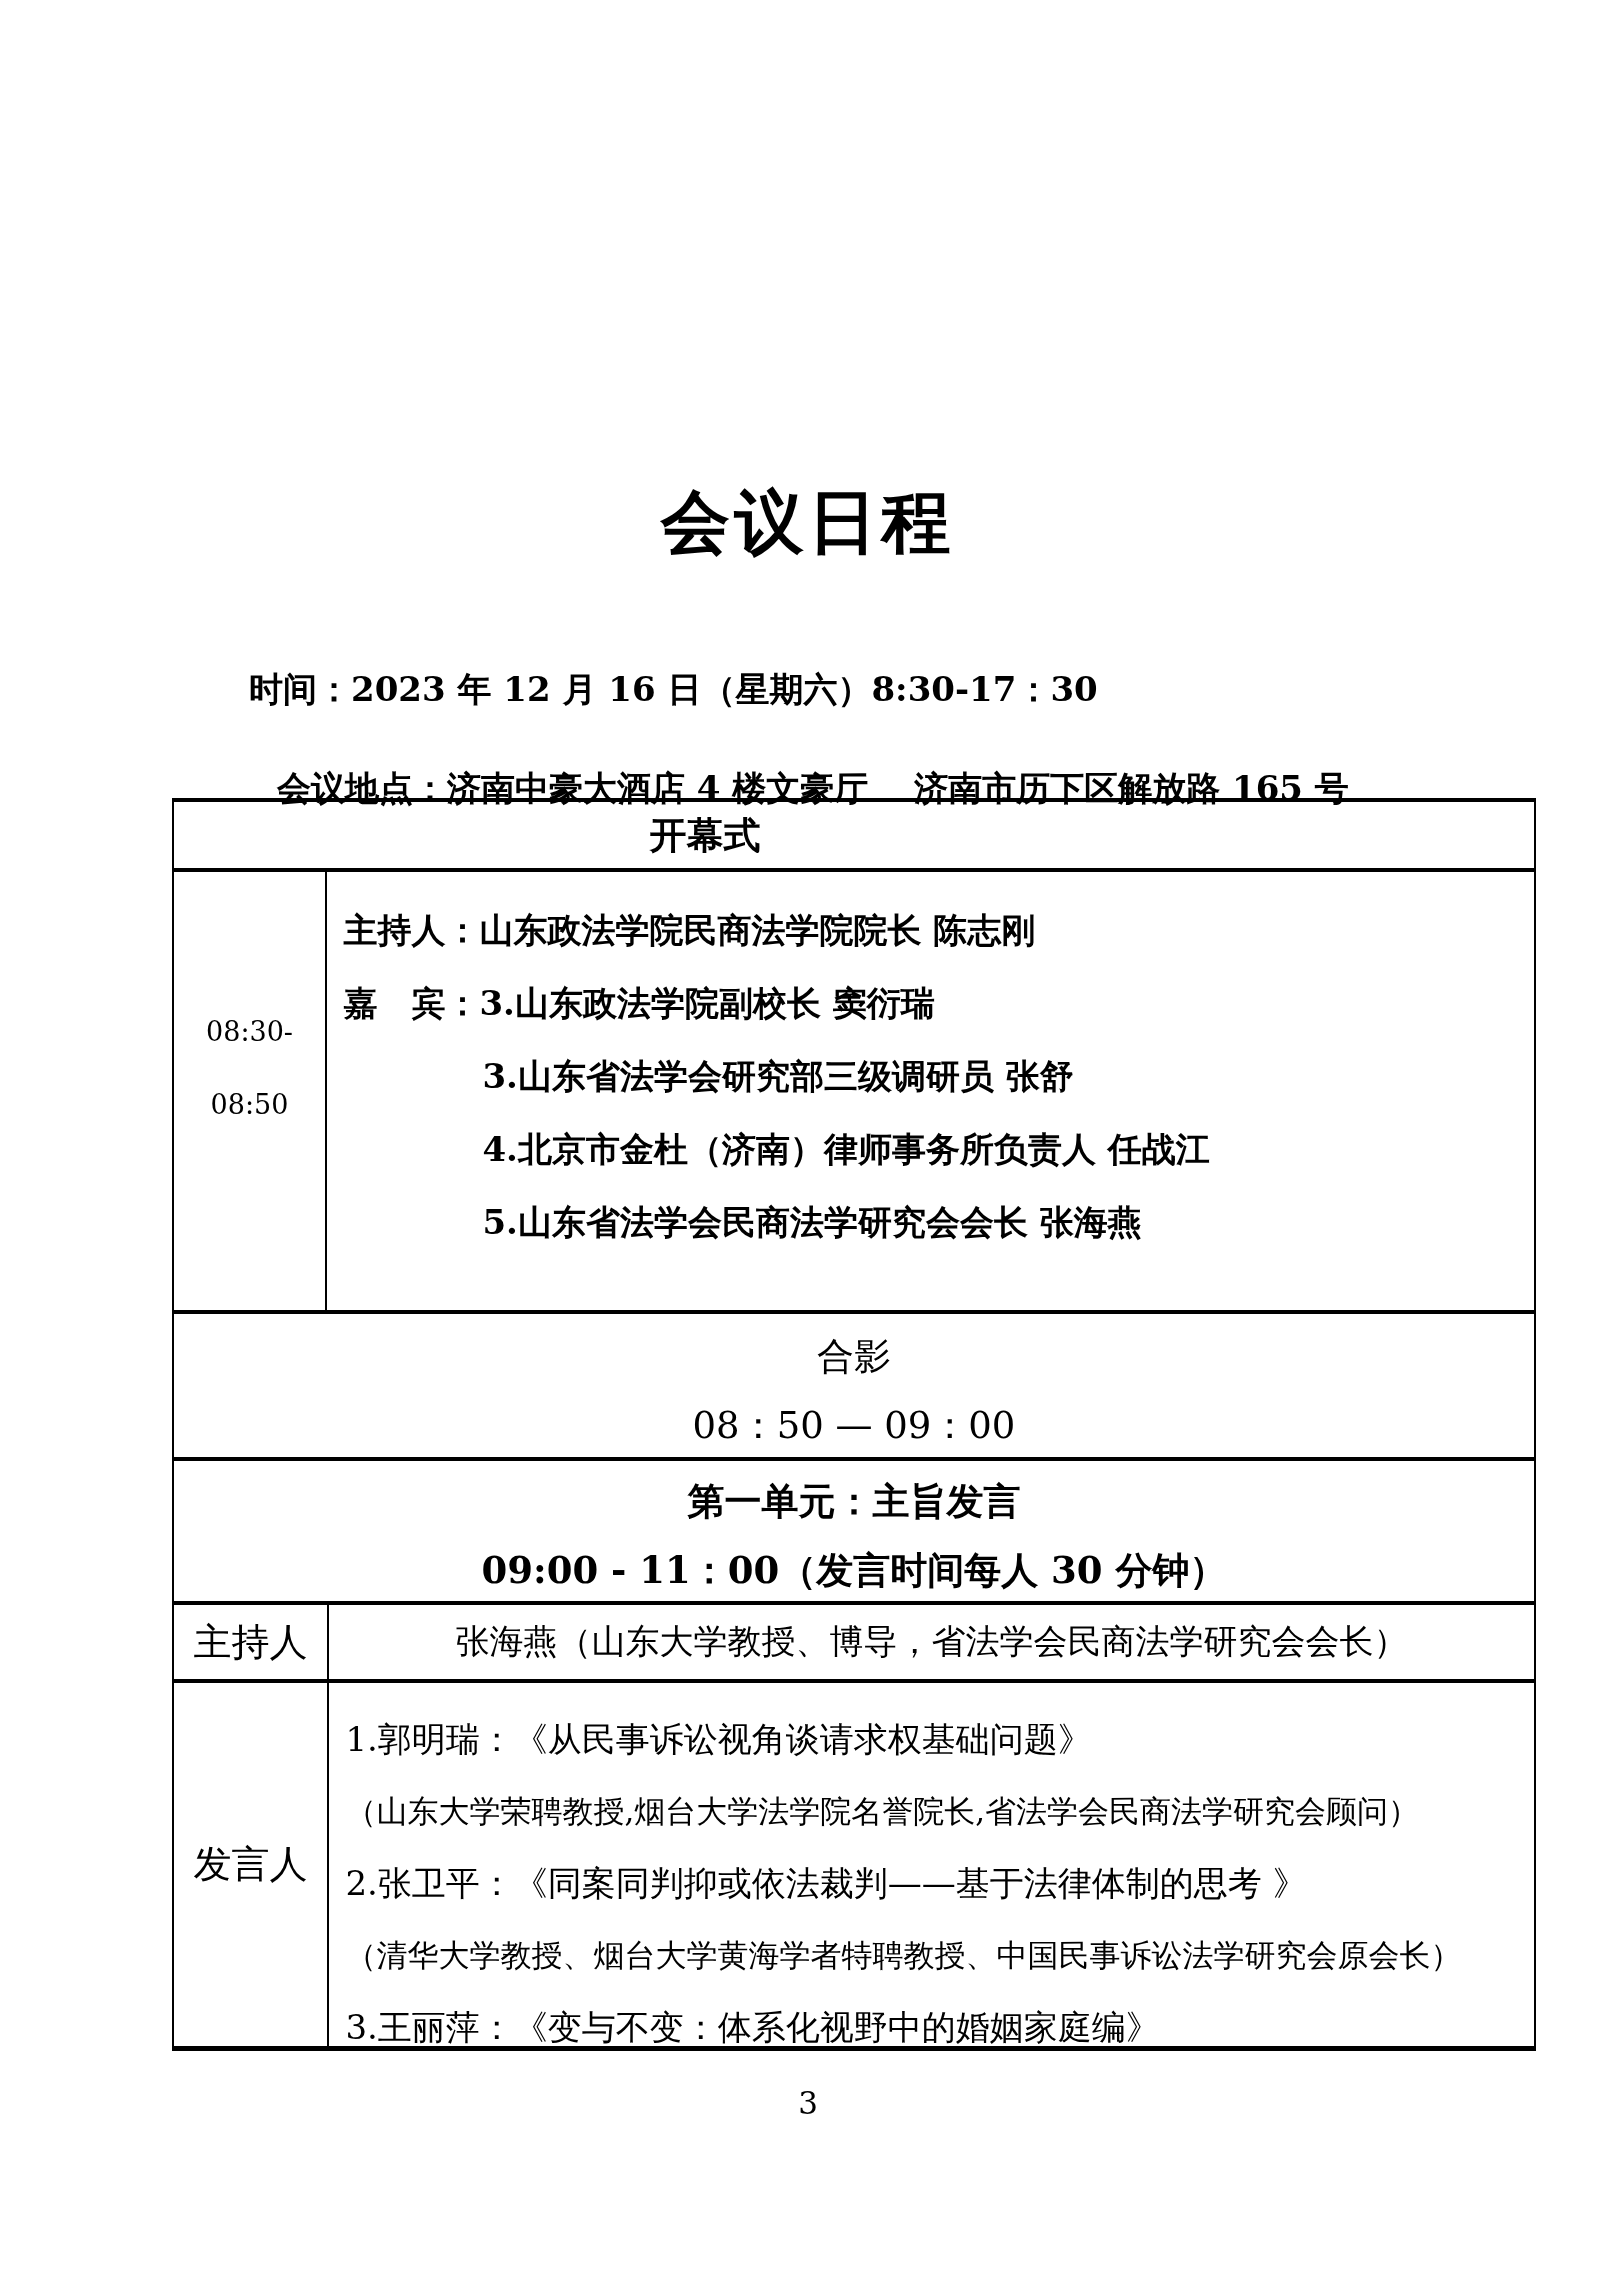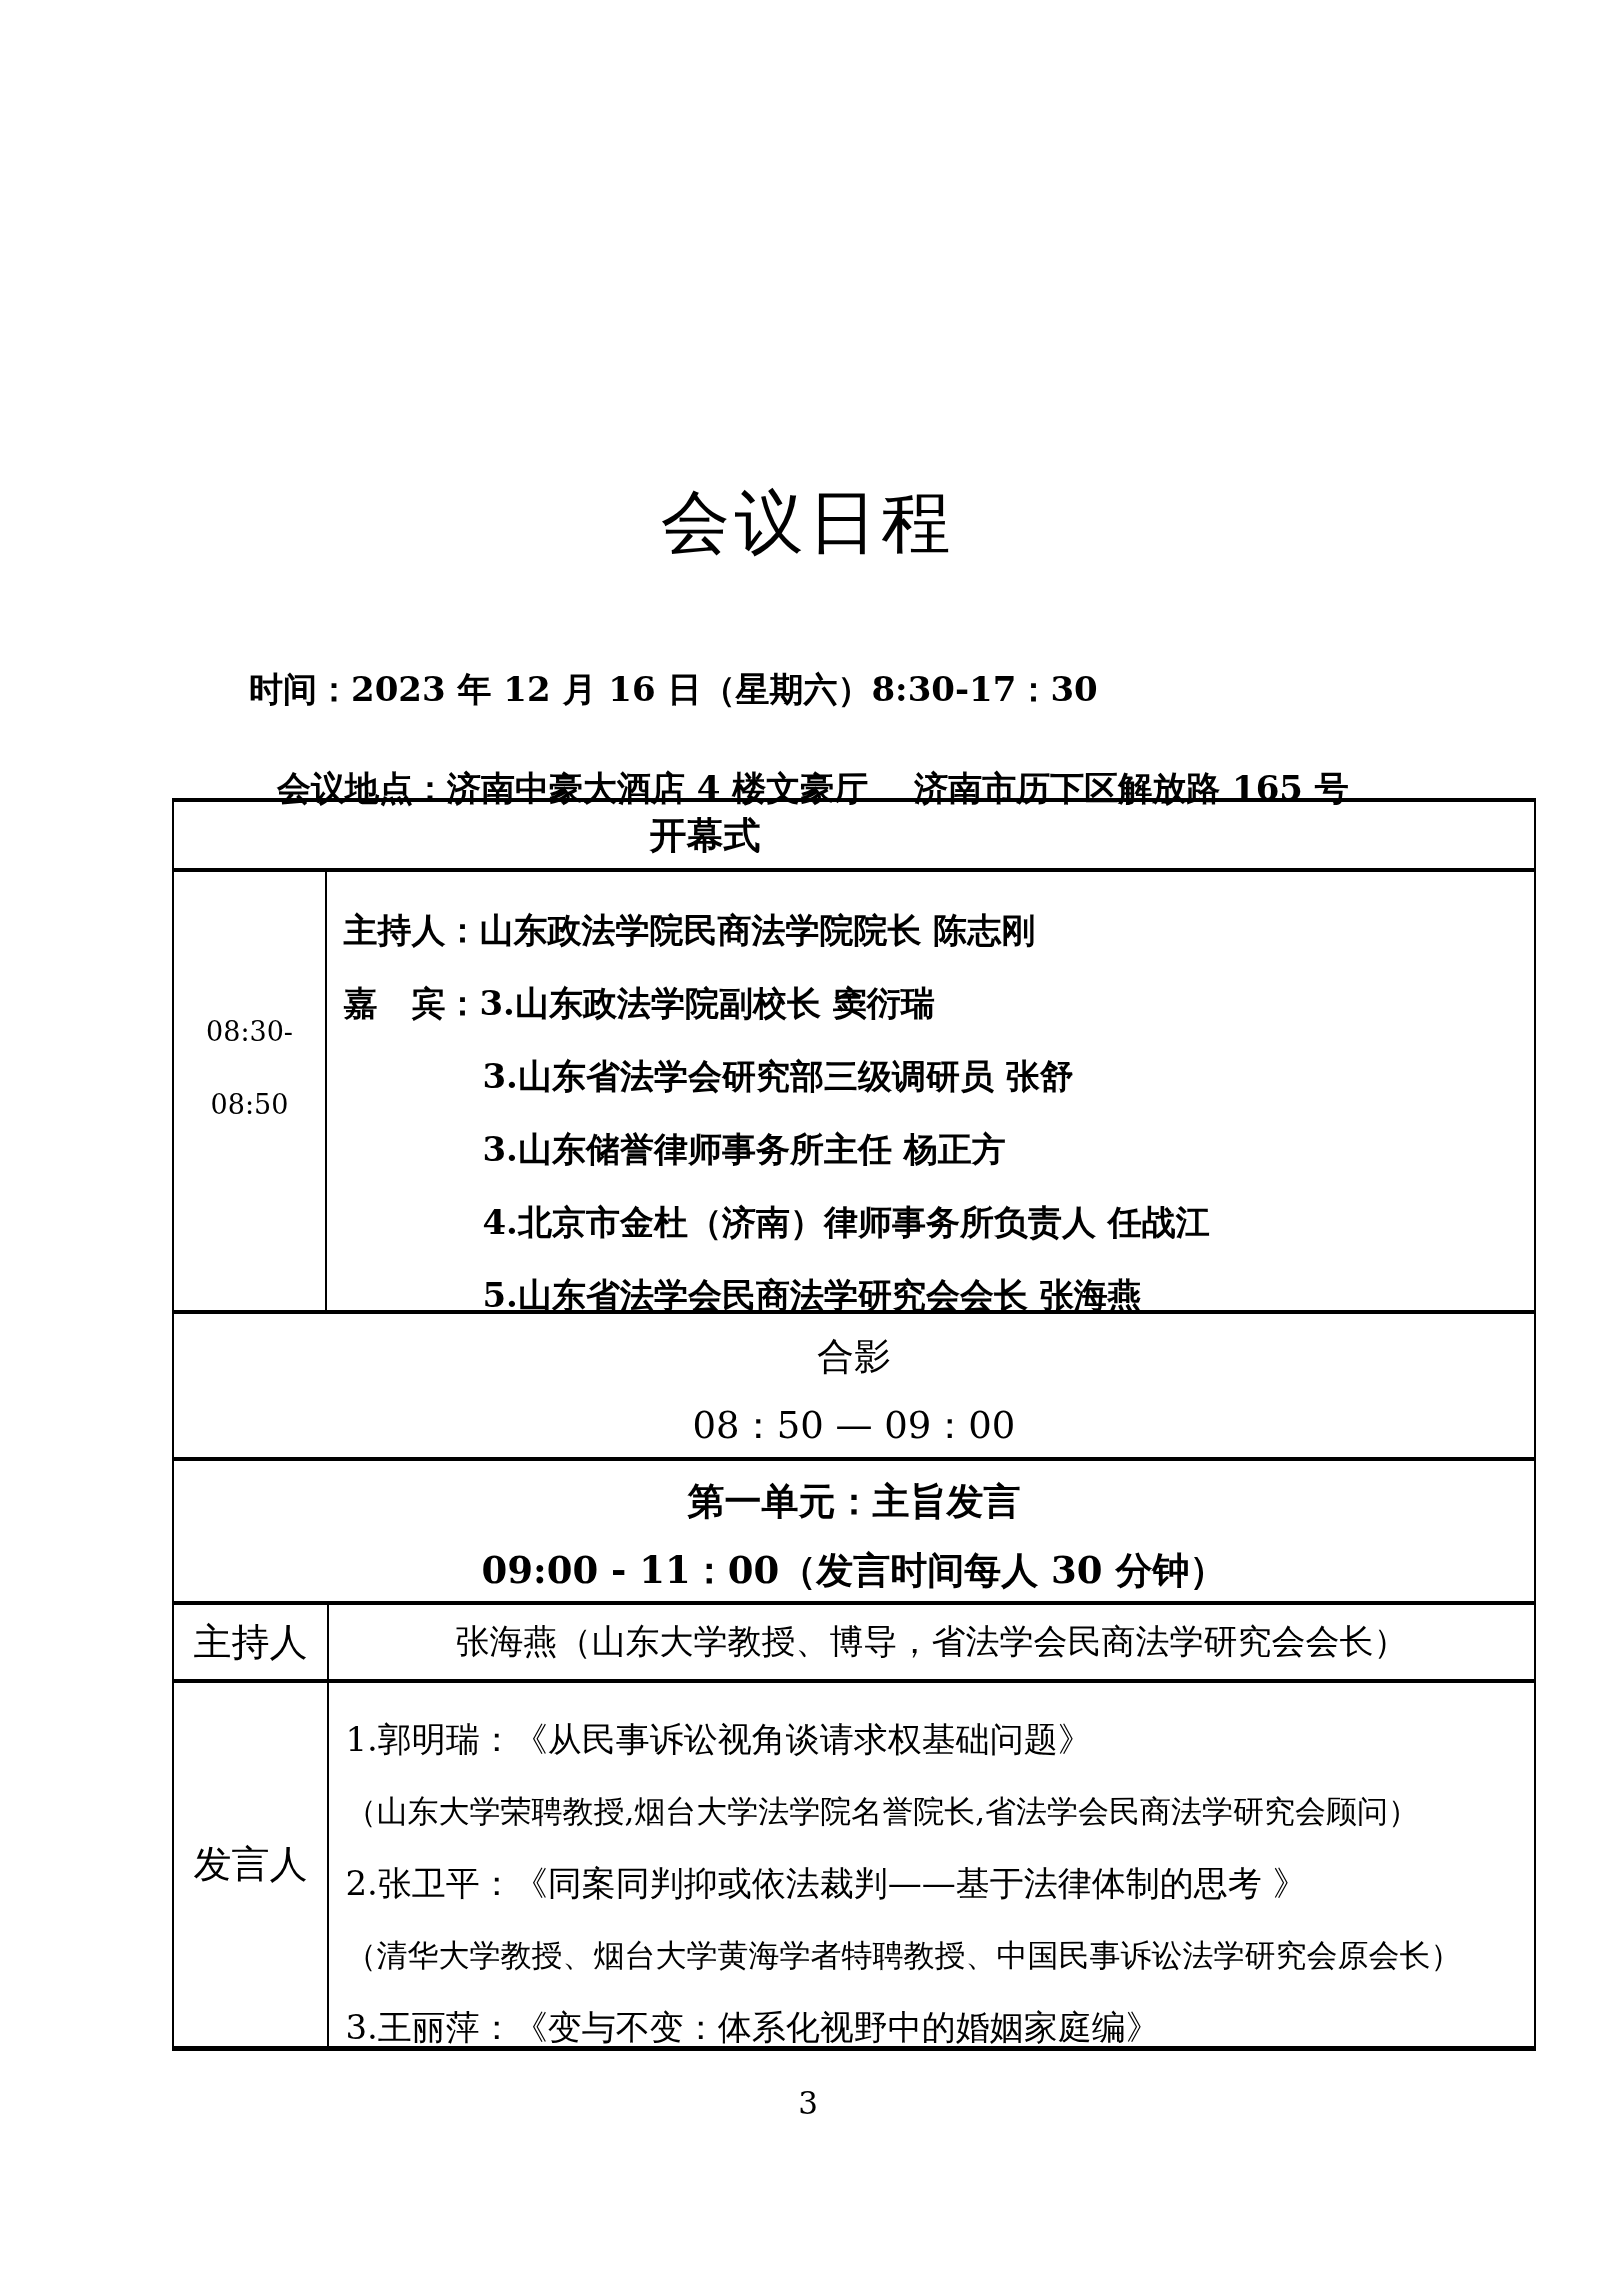--- a/index.html
+++ b/index.html
@@ -8,21 +8,21 @@
     width:1616px; height:2284px;
     margin:0 auto;
     background:#ffffff;
     color:#000;
     font-family:"DejaVu Serif","Liberation Serif",serif;
     overflow:hidden;
   }
   .doc-title {
     position:absolute; top:477px; left:0; width:100%;
     text-align:center;
-    font-size:69px; font-weight:normal; letter-spacing:4.6px;
+    font-size:69px; font-weight:bold; letter-spacing:4.6px;
   }
   .info-line {
     position:absolute; left:249px;
     font-size:34px; font-weight:bold;
     white-space:pre;
   }
   .info-time { top:667px; }
   .info-location { top:766px;margin-left:28px; }
 
   .agenda-table {
@@ -118,21 +118,20 @@
 
     <div class="t-row row-opening-body">
       <div class="cell-time">
         <div class="time-line">08:30-</div>
         <div class="time-line">08:50</div>
       </div>
       <div class="cell-opening-content">
         <div class="line">主持人：山东政法学院民商法学院院长 陈志刚</div>
         <div class="line">嘉　宾：3.山东政法学院副校长 窦衍瑞</div>
         <div class="line indented">3.山东省法学会研究部三级调研员 张舒</div>
-        <div class="line indented">3.山东储誉律师事务所主任 杨正方</div>
         <div class="line indented">4.北京市金杜（济南）律师事务所负责人 任战江</div>
         <div class="line indented">5.山东省法学会民商法学研究会会长 张海燕</div>
       </div>
     </div>
 
     <div class="t-row row-photo">
       <div class="photo-title">合影</div>
       <div class="photo-time">08：50 — 09：00</div>
     </div>
 

